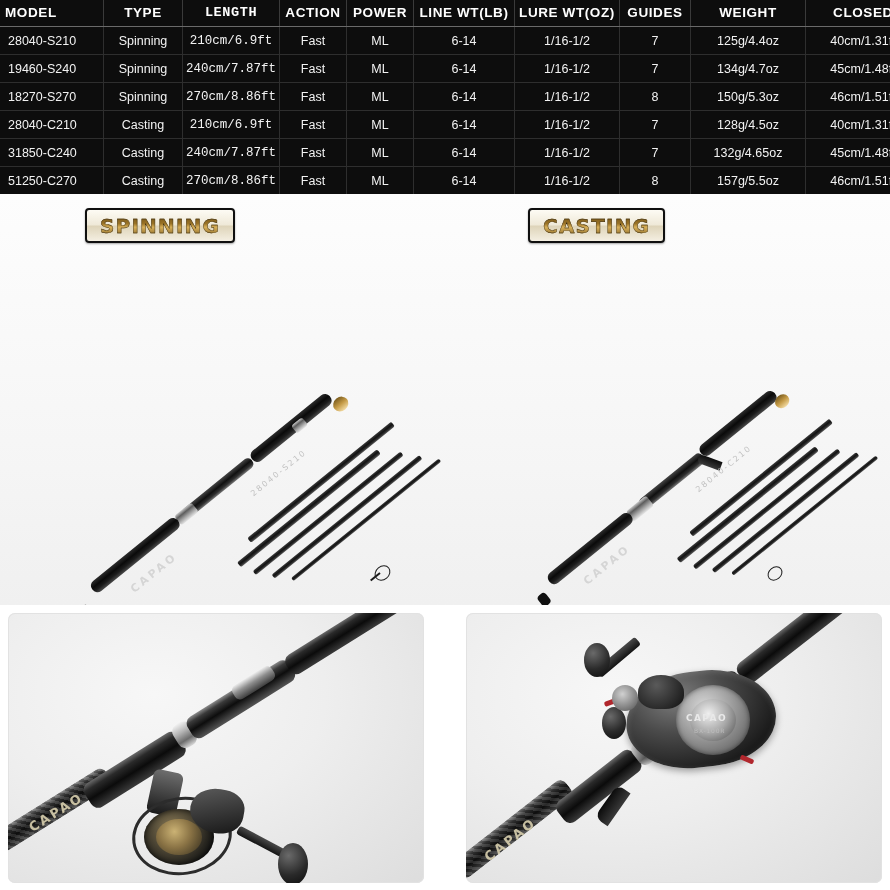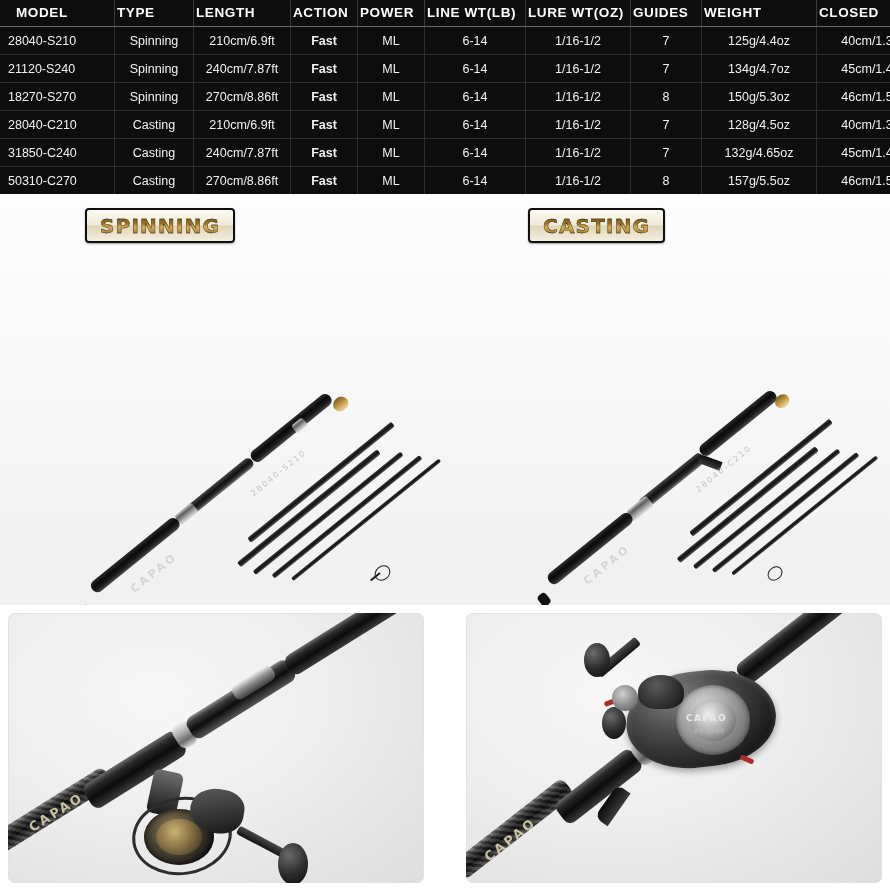--- a/index.html
+++ b/index.html
@@ -26,50 +26,50 @@
     border-collapse: collapse;
     background: #0d0d0d;
     table-layout: fixed;
   }
   .spec-table th {
     color: #ffffff;
     font-size: 13.5px;
     font-weight: bold;
     letter-spacing: 0.6px;
     padding: 5px 2px 6px 2px;
-    text-align: left;
+    text-align: center;
     font-variant: small-caps;
     text-transform: uppercase;
     border-right: 1px solid #3a3a3a;
     border-bottom: 1px solid #6a6a6a;
     white-space: nowrap;
   }
   .spec-table th:last-child { border-right: none; }
   .spec-table td {
     color: #f2f2f2;
     font-size: 12.5px;
     padding: 6.5px 2px;
     text-align: center;
     border-right: 1px solid #2e2e2e;
     border-bottom: 1px solid #2e2e2e;
     white-space: nowrap;
   }
   .spec-table td:last-child { border-right: none; }
   .spec-table tr:last-child td { border-bottom: none; }
   .col-model   { width: 96px; text-align: left; }
   .col-type    { width: 74px; }
-  .col-length  { width: 92px; }
-  .col-action  { width: 62px; font-weight: bold; }
+  .col-length  { width: 92px; font-family: Liberation Mono, monospace; }
+  .col-action  { width: 62px; }
   .col-power   { width: 62px; }
   .col-linewt  { width: 96px; }
   .col-lurewt  { width: 100px; }
   .col-guides  { width: 66px; }
   .col-weight  { width: 110px; }
   .col-closed  { width: 110px; }
-  .spec-table th.col-model { text-align: left; padding-left: 16px; }
+  .spec-table th.col-model { text-align: left; padding-left: 5px; }
   .spec-table td.col-model { text-align: left; padding-left: 8px; }
 
   
   .rods {
     position: relative;
     width: 890px;
     height: 411px;
     background: linear-gradient(180deg,#fdfdfd 0%, #f6f6f6 60%, #f0f0f0 100%);
     overflow: hidden;
   }
@@ -304,21 +304,21 @@
         <td class="col-length">210cm/6.9ft</td>
         <td class="col-action">Fast</td>
         <td class="col-power">ML</td>
         <td class="col-linewt">6-14</td>
         <td class="col-lurewt">1/16-1/2</td>
         <td class="col-guides">7</td>
         <td class="col-weight">125g/4.4oz</td>
         <td class="col-closed">40cm/1.31ft</td>
       </tr>
       <tr>
-        <td class="col-model">21120-S240</td>
+        <td class="col-model">19460-S240</td>
         <td class="col-type">Spinning</td>
         <td class="col-length">240cm/7.87ft</td>
         <td class="col-action">Fast</td>
         <td class="col-power">ML</td>
         <td class="col-linewt">6-14</td>
         <td class="col-lurewt">1/16-1/2</td>
         <td class="col-guides">7</td>
         <td class="col-weight">134g/4.7oz</td>
         <td class="col-closed">45cm/1.48ft</td>
       </tr>
@@ -352,21 +352,21 @@
         <td class="col-length">240cm/7.87ft</td>
         <td class="col-action">Fast</td>
         <td class="col-power">ML</td>
         <td class="col-linewt">6-14</td>
         <td class="col-lurewt">1/16-1/2</td>
         <td class="col-guides">7</td>
         <td class="col-weight">132g/4.65oz</td>
         <td class="col-closed">45cm/1.48ft</td>
       </tr>
       <tr>
-        <td class="col-model">50310-C270</td>
+        <td class="col-model">51250-C270</td>
         <td class="col-type">Casting</td>
         <td class="col-length">270cm/8.86ft</td>
         <td class="col-action">Fast</td>
         <td class="col-power">ML</td>
         <td class="col-linewt">6-14</td>
         <td class="col-lurewt">1/16-1/2</td>
         <td class="col-guides">8</td>
         <td class="col-weight">157g/5.5oz</td>
         <td class="col-closed">46cm/1.51ft</td>
       </tr>

